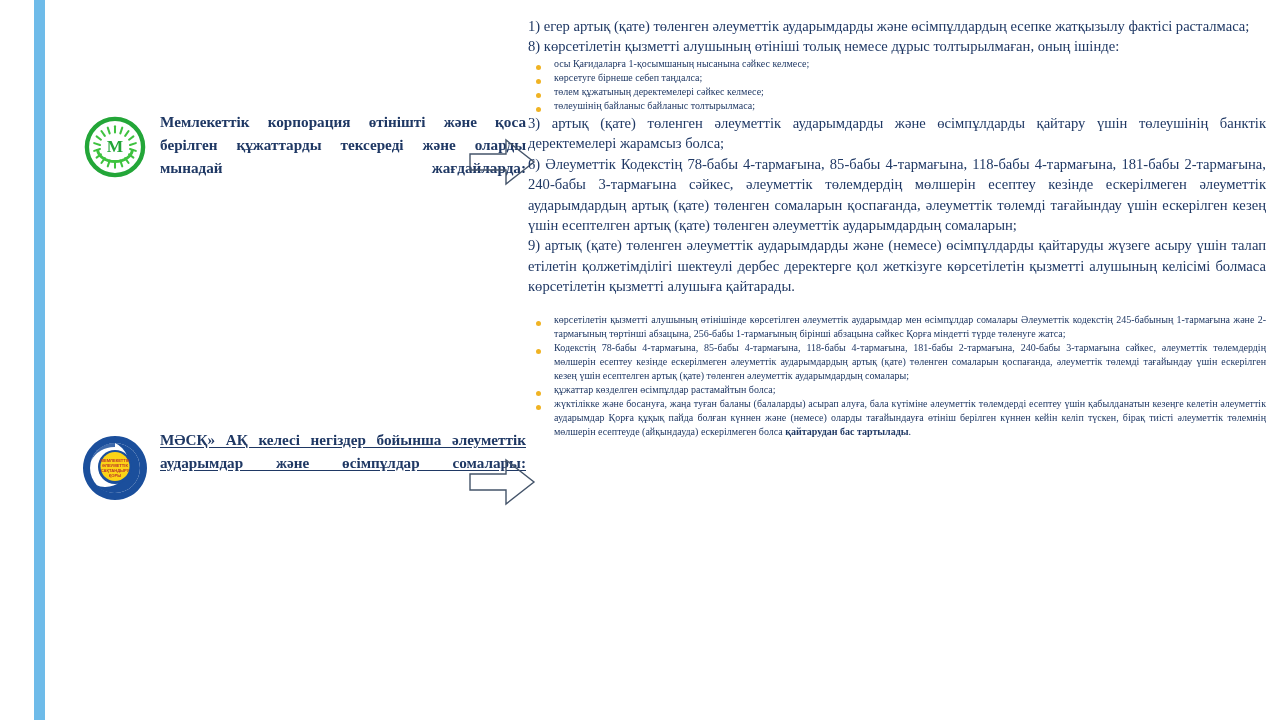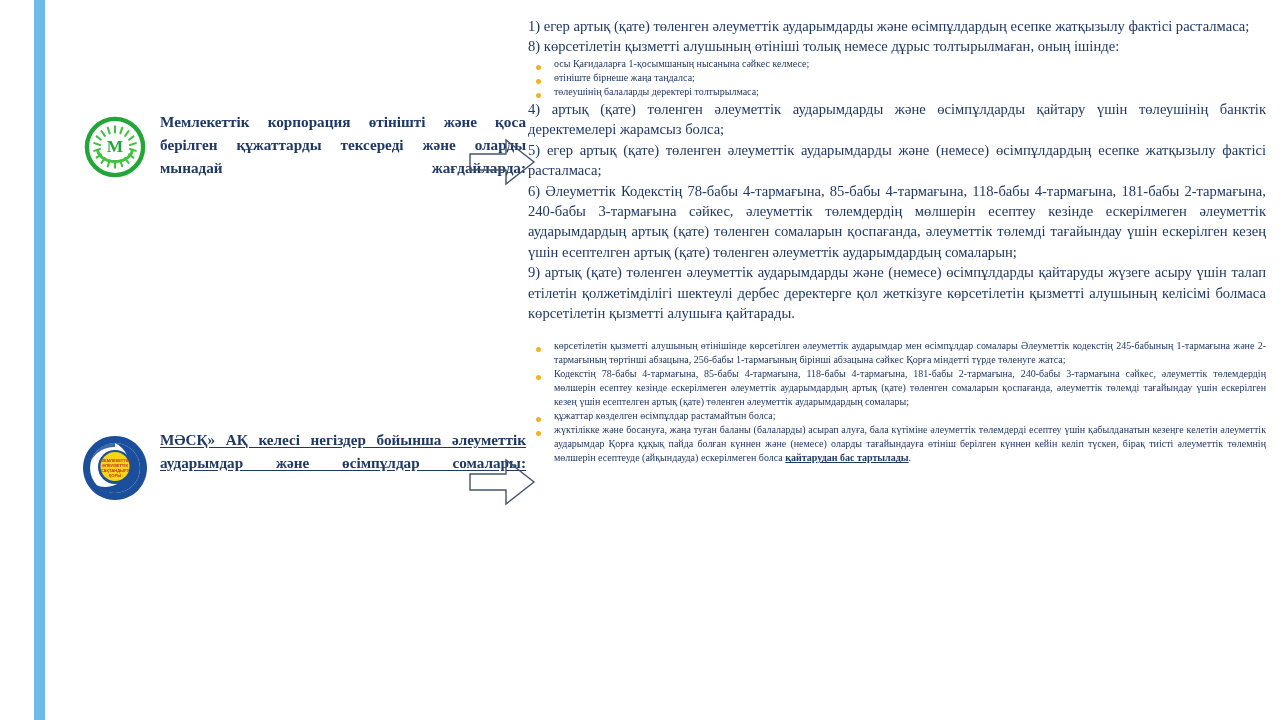--- a/index.html
+++ b/index.html
@@ -140,21 +140,20 @@
     width: 5px;
     height: 5px;
     background: #f0b323;
     border-radius: 50%;
   }
 
   .group-gap { height: 16px; }
 
   .strong-underline {
     font-weight: bold;
-    text-decoration: underline;
   }
 </style>
 </head>
 <body>
 
 <div id="slide">
 
   <div class="accent-bar"></div>
 
   <div class="left-col">
@@ -227,25 +226,25 @@
     </svg>
   </div>
 
   <div class="right-col">
 
     <div>
       <p class="para">1) егер артық (қате) төленген әлеуметтік аударымдарды және өсімпұлдардың есепке жатқызылу фактісі расталмаса;</p>
       <p class="para">8) көрсетілетін қызметті алушының өтініші толық немесе дұрыс толтырылмаған, оның ішінде:</p>
       <ul class="bullet-list">
         <li>осы Қағидаларға 1-қосымшаның нысанына сәйкес келмесе;</li>
-        <li>өтініште бірнеше жаңа таңдалса;</li>
-        <li>төлеушінің балаларды деректері толтырылмаса;</li>
+        <li>көрсетуге бірнеше себеп таңдалса;</li>
+        <li>төлем құжатының деректемелері сәйкес келмесе;</li>
+        <li>төлеушінің байланыс байланыс толтырылмаса;</li>
       </ul>
-      <p class="para">4) артық (қате) төленген әлеуметтік аударымдарды және өсімпұлдарды қайтару үшін төлеушінің банктік деректемелері жарамсыз болса;</p>
-      <p class="para">5) егер артық (қате) төленген әлеуметтік аударымдарды және (немесе) өсімпұлдардың есепке жатқызылу фактісі расталмаса;</p>
+      <p class="para">3) артық (қате) төленген әлеуметтік аударымдарды және өсімпұлдарды қайтару үшін төлеушінің банктік деректемелері жарамсыз болса;</p>
       <p class="para">6) Әлеуметтік Кодекстің 78-бабы 4-тармағына, 85-бабы 4-тармағына, 118-бабы 4-тармағына, 181-бабы 2-тармағына, 240-бабы 3-тармағына сәйкес, әлеуметтік төлемдердің мөлшерін есептеу кезінде ескерілмеген әлеуметтік аударымдардың артық (қате) төленген сомаларын қоспағанда, әлеуметтік төлемді тағайындау үшін ескерілген кезең үшін есептелген артық (қате) төленген әлеуметтік аударымдардың сомаларын;</p>
       <p class="para">9) артық (қате) төленген әлеуметтік аударымдарды және (немесе) өсімпұлдарды қайтаруды жүзеге асыру үшін талап етілетін қолжетімділігі шектеулі дербес деректерге қол жеткізуге көрсетілетін қызметті алушының келісімі болмаса көрсетілетін қызметті алушыға қайтарады.</p>
     </div>
 
     <div class="group-gap"></div>
 
     <div>
       <ul class="bullet-list">
         <li>көрсетілетін қызметті алушының өтінішінде көрсетілген әлеуметтік аударымдар мен өсімпұлдар сомалары Әлеуметтік кодекстің 245-бабының 1-тармағына және 2-тармағының төртінші абзацына, 256-бабы 1-тармағының бірінші абзацына сәйкес Қорға міндетті түрде төленуге жатса;</li>
         <li>Кодекстің 78-бабы 4-тармағына, 85-бабы 4-тармағына, 118-бабы 4-тармағына, 181-бабы 2-тармағына, 240-бабы 3-тармағына сәйкес, әлеуметтік төлемдердің мөлшерін есептеу кезінде ескерілмеген әлеуметтік аударымдардың артық (қате) төленген сомаларын қоспағанда, әлеуметтік төлемді тағайындау үшін ескерілген кезең үшін есептелген артық (қате) төленген әлеуметтік аударымдардың сомалары;</li>

